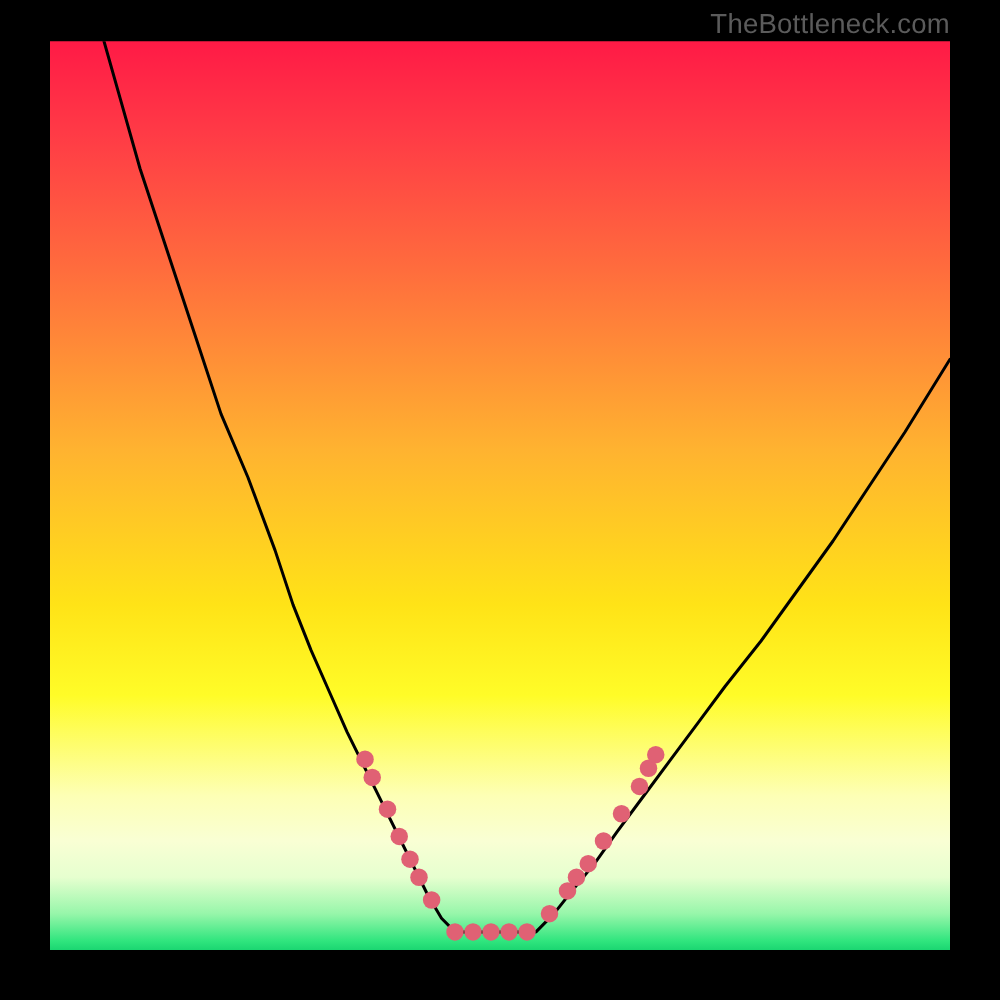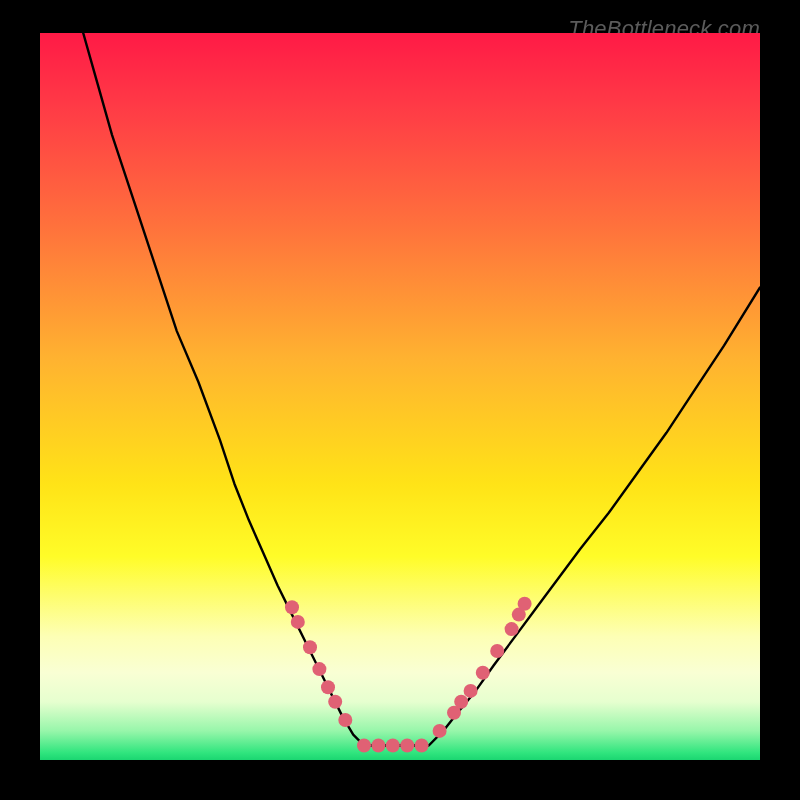--- a/index.html
+++ b/index.html
@@ -35,27 +35,26 @@
       #fdffb5 83%,
       #f9ffd4 88%,
       #e6ffcf 92%,
       #97f6aa 96%,
       #30e57e 99%,
       #1bd671 100%
     );
   }
   .attribution {
     position: absolute;
-    top: 16px;
+    top: 6px;
     right: 40px;
     color: #5b5b5b;
     font-size: 22px;
     font-weight: 500;
     letter-spacing: 0.2px;
-    font-style: italic;
   }
   svg.overlay {
     position: absolute;
     left: 0;
     top: 0;
     width: 720px;
     height: 727px;
   }
 </style>
 </head>

